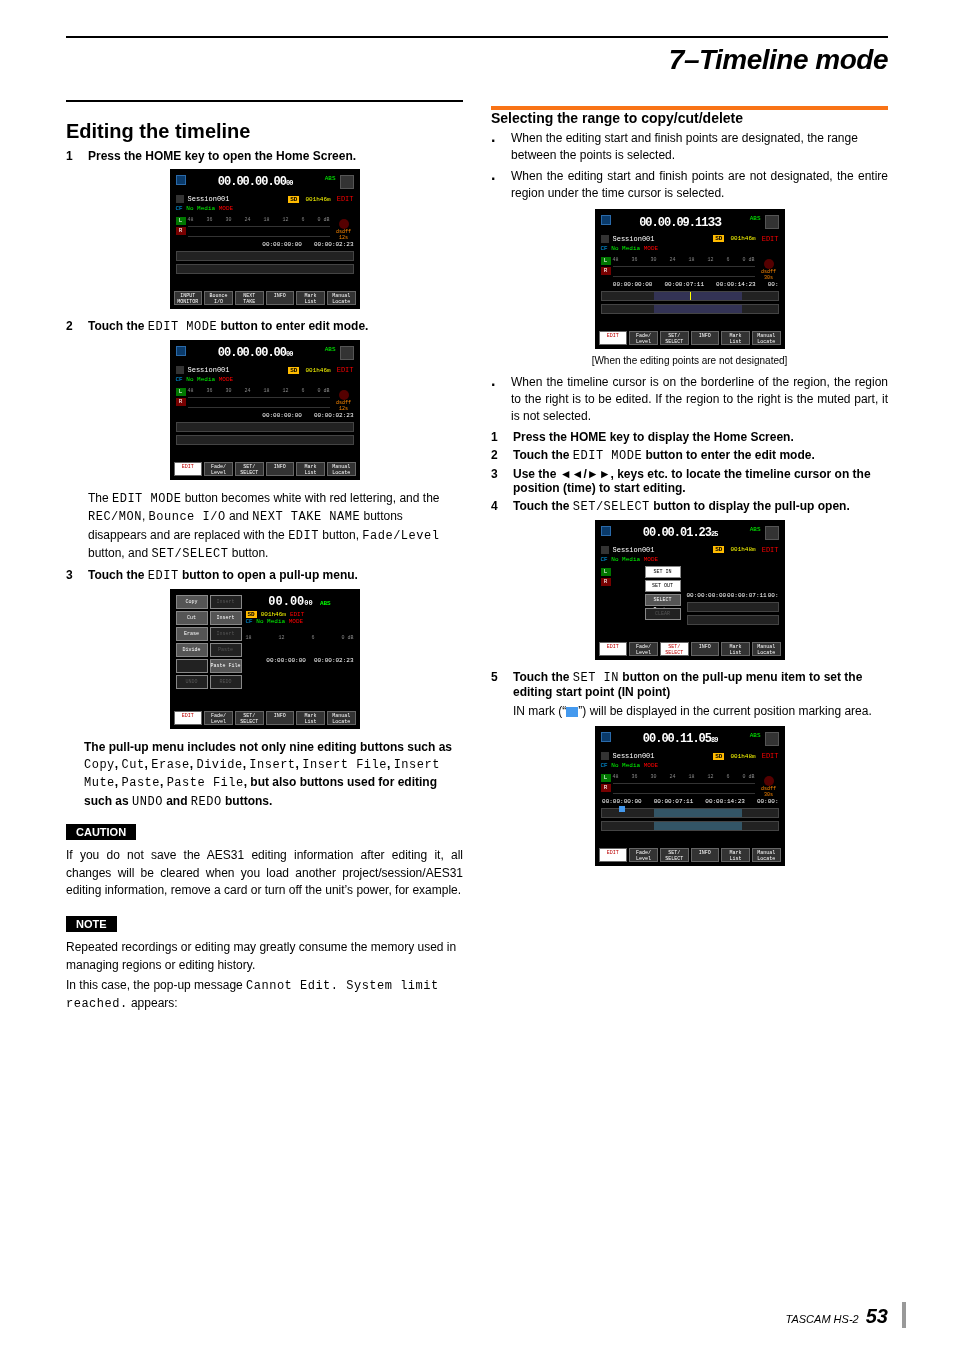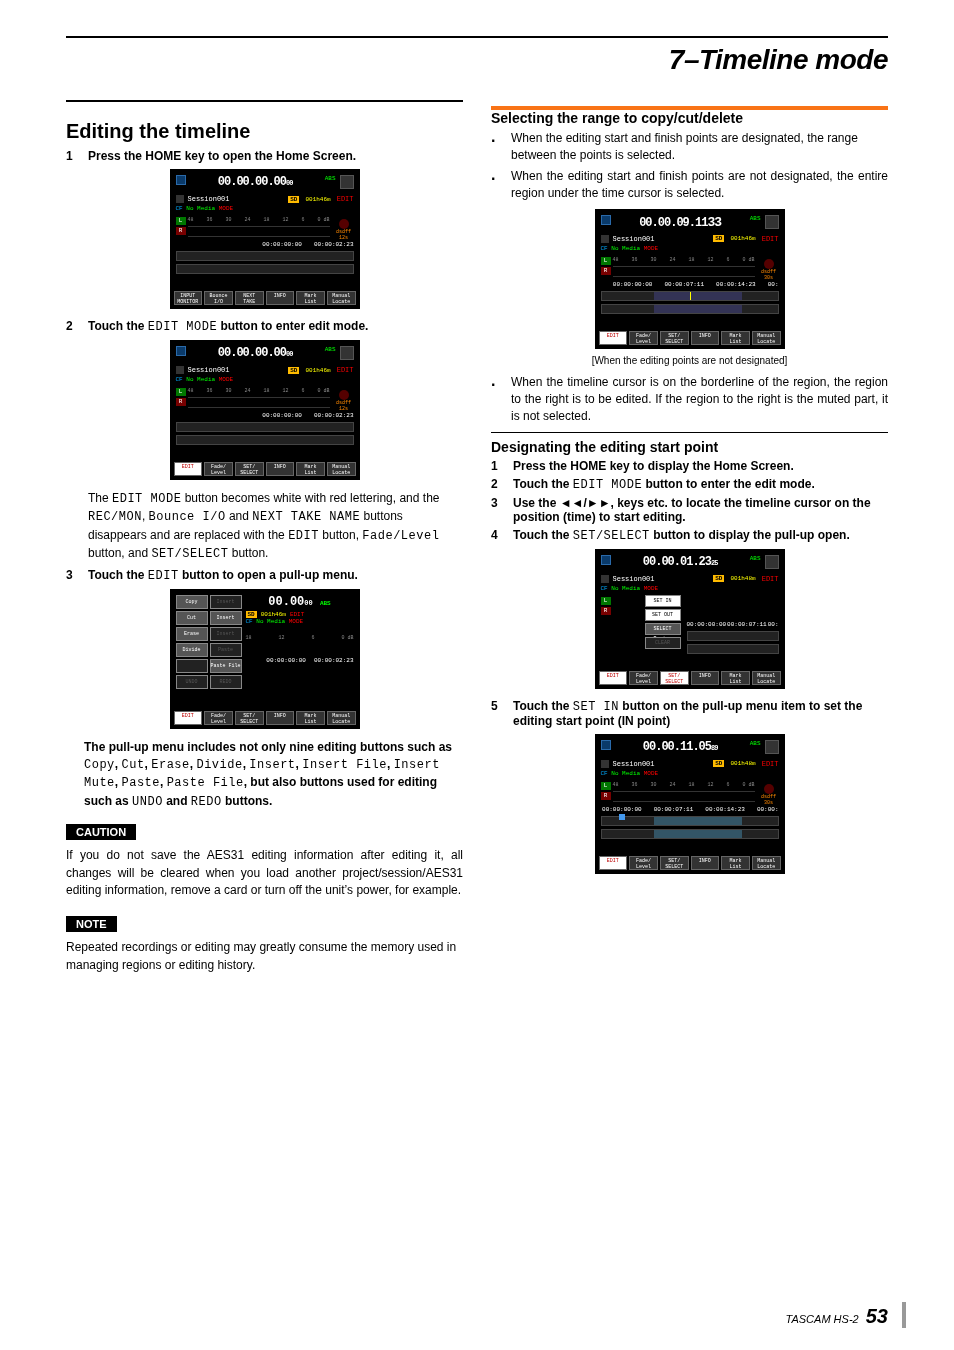--- a/index.html
+++ b/index.html
@@ -303,20 +303,23 @@
 
         <p class="para bold" style="margin-left:18px">
           <span>The pull-up menu includes not only nine editing buttons such as </span><span class="mono" style="font-weight:400">Copy</span>, <span class="mono" style="font-weight:400">Cut</span>, <span class="mono" style="font-weight:400">Erase</span>, <span class="mono" style="font-weight:400">Divide</span>, <span class="mono" style="font-weight:400">Insert</span>, <span class="mono" style="font-weight:400">Insert File</span>, <span class="mono" style="font-weight:400">Insert Mute</span>, <span class="mono" style="font-weight:400">Paste</span>, <span class="mono" style="font-weight:400">Paste File</span><span>, but also buttons used for editing such as </span><span class="mono" style="font-weight:400">UNDO</span><span> and </span><span class="mono" style="font-weight:400">REDO</span><span> buttons.</span>
         </p>
 
         <div class="caution-label">CAUTION</div>
         <p style="text-align:justify">If you do not save the AES31 editing information after editing it, all changes will be cleared when you load another project/session/AES31 editing information, remove a card or turn off the unit’s power, for example.</p>
 
         <div class="note-label">NOTE</div>
         <p>Repeated recordings or editing may greatly consume the memory used in managing regions or editing history.</p>
+        <p>
+          <span>In this case, the pop-up message </span><span class="mono">Cannot Edit. System limit reached.</span><span> appears:</span>
+        </p>
       </div>
 
       <div class="col">
         <div class="h3 norule" style="border-top:4px solid #f97316; font-size:14px">Selecting the range to copy/cut/delete</div>
         <div class="bullet">
           <div class="dot">.</div>
           <div class="btxt">When the editing start and finish points are designated, the range between the points is selected.</div>
         </div>
         <div class="bullet">
           <div class="dot">.</div>
@@ -383,21 +386,20 @@
             <div class="b">Manual Locate</div>
           </div>
         </div>
         <div class="caption">[When the editing points are not designated]</div>
 
         <div class="bullet">
           <div class="dot">.</div>
           <div class="btxt" style="text-align:justify">When the timeline cursor is on the borderline of the region, the region to the right is to be edited. If the region to the right is the muted part, it is not selected.</div>
         </div>
 
-        <div class="h3">Designating the editing start point</div>
 
         <div class="step">
           <div class="num">1</div>
           <div class="txt">Press the HOME key to display the Home Screen.</div>
         </div>
         <div class="step">
           <div class="num">2</div>
           <div class="txt"><span>Touch the </span><span class="mono">EDIT MODE</span><span> button to enter the edit mode.</span></div>
         </div>
         <div class="step">
@@ -450,20 +452,23 @@
             <div class="b">INFO</div>
             <div class="b">Mark List</div>
             <div class="b">Manual Locate</div>
           </div>
         </div>
 
         <div class="step">
           <div class="num">5</div>
           <div class="txt"><span>Touch the </span><span class="mono">SET IN</span><span> button on the pull-up menu item to set the editing start point (IN point)</span></div>
         </div>
+        <p class="para" style="margin-left:22px">
+          <span>IN mark (“</span><span class="inmark"></span><span>”) will be displayed in the current position marking area.</span>
+        </p>
 
         <div class="shot">
           <div class="topbar">
             <div class="cf"></div>
             <div class="tc"><span>00.00.11.05</span><span style="font-size:7px">89</span></div>
             <div class="abs">ABS</div>
             <div class="swr"></div>
           </div>
           <div class="row2">
             <div class="lock"></div>

